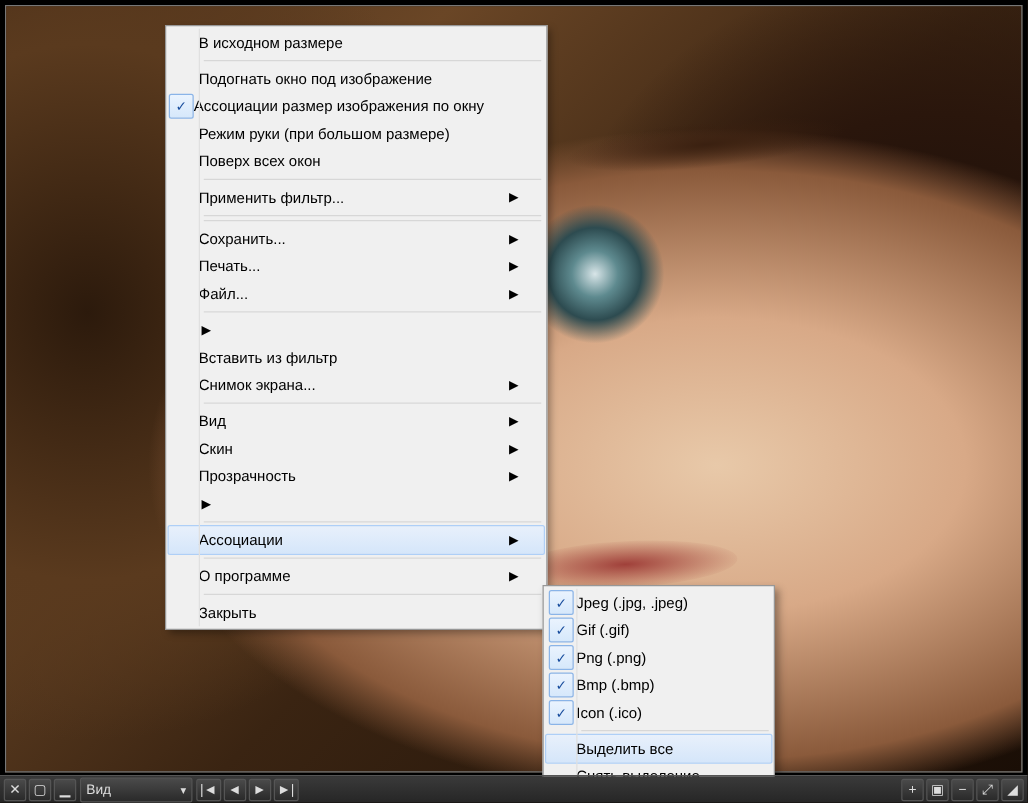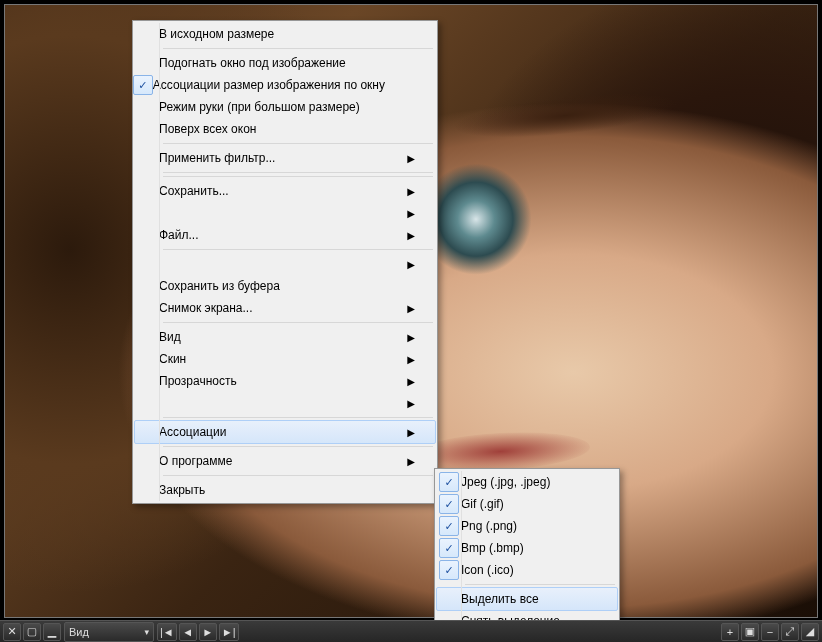--- a/index.html
+++ b/index.html
@@ -51,21 +51,20 @@
     padding: 2px;
   }
   .menu .item {
     display: flex;
     align-items: center;
     height: 22px;
     padding: 0 20px 0 0;
     white-space: nowrap;
     cursor: default;
     color: #000;
-    justify-content: flex-end;
   }
   .menu .item .check {
     width: 24px;
     display:flex; align-items:center; justify-content:center;
   }
   .menu .item .label { flex: 1; padding-right: 30px; }
   .menu .item .arrow {
     width: 10px; text-align: right; color:#000; font-size:10px;
   }
   .menu .sep {
@@ -184,35 +183,36 @@
     </div>
   <div class="sep"></div>
   <div class="sep"></div>
   <div class="item">
       <span class="check"></span>
       <span class="label">Сохранить...</span>
       <span class="arrow">▶</span>
     </div>
   <div class="item">
       <span class="check"></span>
+      <span class="label">Печать...</span>
       <span class="arrow">▶</span>
     </div>
   <div class="item">
       <span class="check"></span>
       <span class="label">Файл...</span>
       <span class="arrow">▶</span>
     </div>
   <div class="sep"></div>
   <div class="item">
       <span class="check"></span>
       <span class="arrow">▶</span>
     </div>
   <div class="item">
       <span class="check"></span>
-      <span class="label">Сохранить из буфера</span>
+      <span class="label">Вставить из фильтр</span>
       <span class="arrow"></span>
     </div>
   <div class="item">
       <span class="check"></span>
       <span class="label">Снимок экрана...</span>
       <span class="arrow">▶</span>
     </div>
   <div class="sep"></div>
   <div class="item">
       <span class="check"></span>

